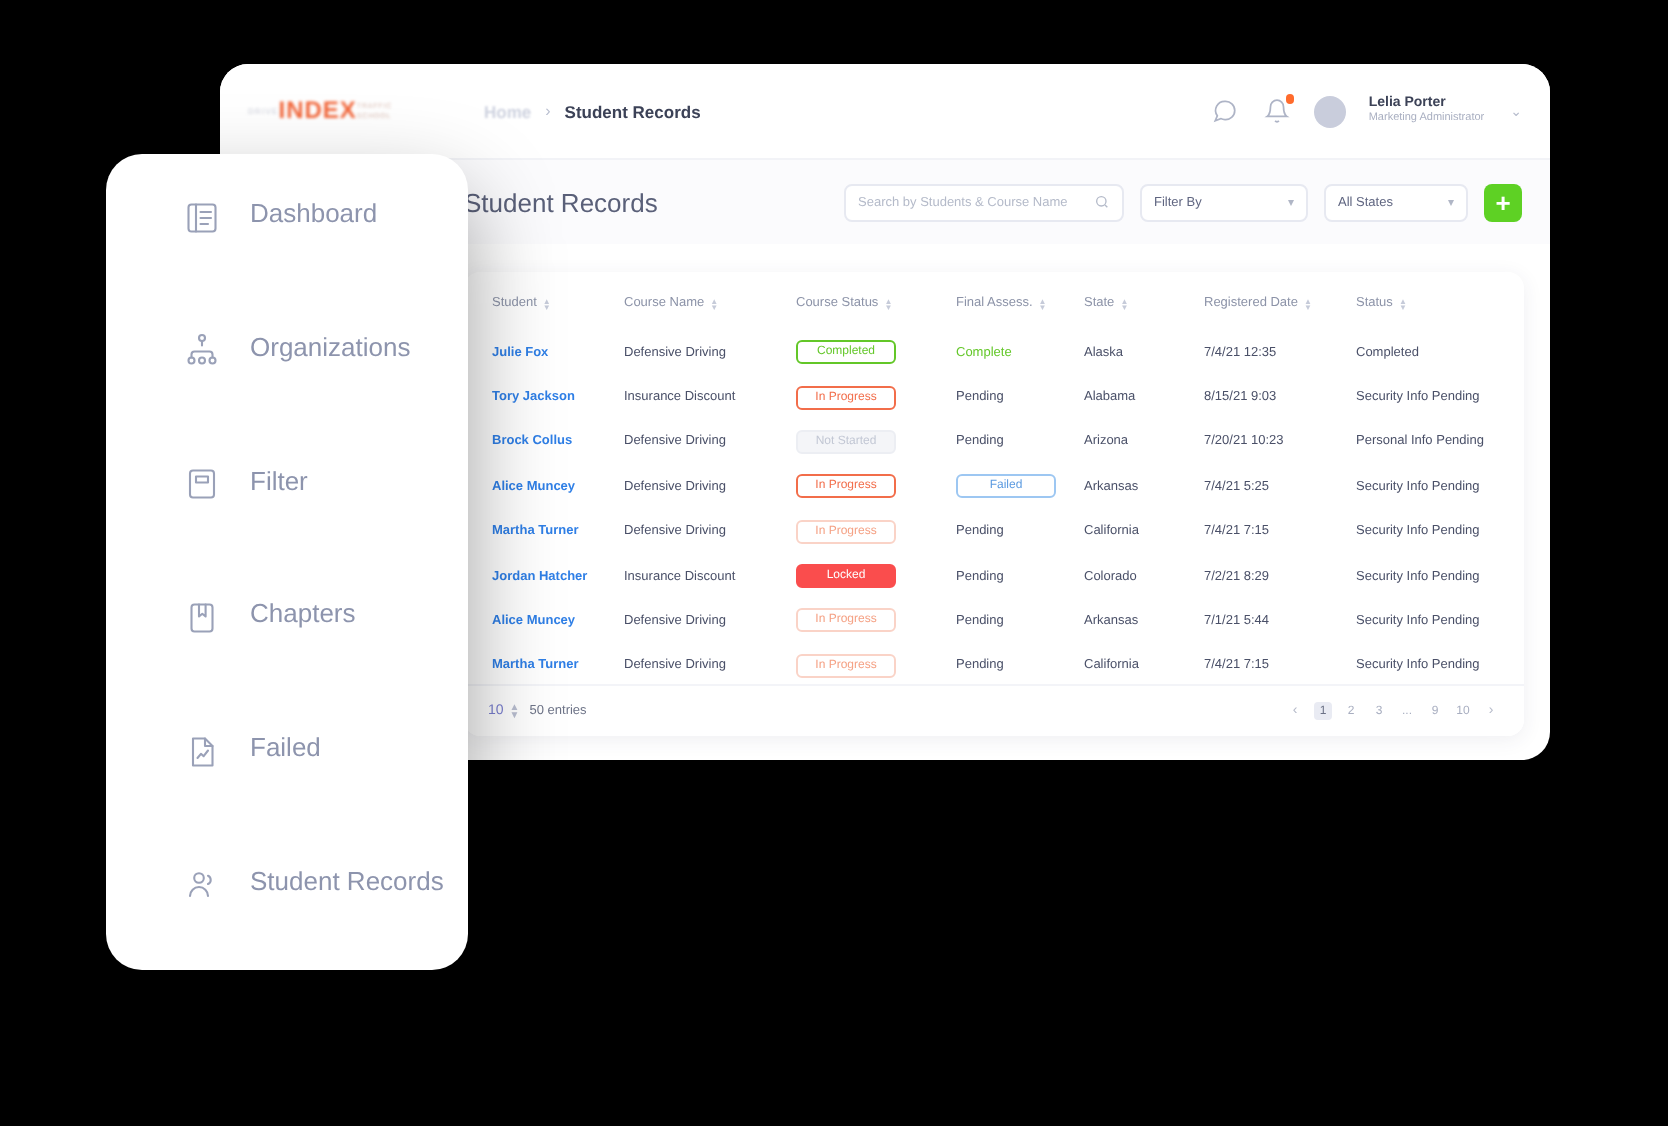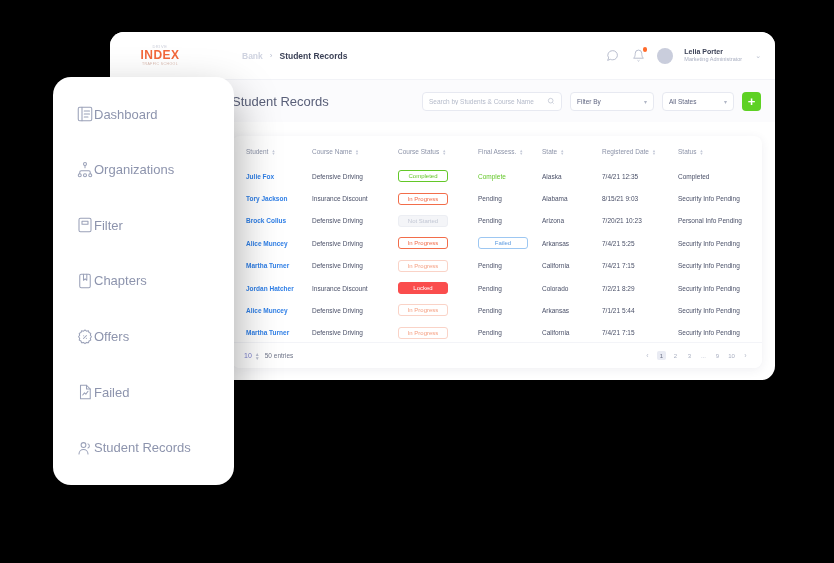--- a/index.html
+++ b/index.html
@@ -26,21 +26,21 @@
   .topbar {
     position: relative;
     height: 48px;
     background: #ffffff;
     display: flex; align-items: center;
     padding: 0 14px 0 18px;
     border-bottom: 1px solid #f2f3f7;
   }
   .logo {
     width: 64px; height: 26px;
-    display: flex; flex-direction: column;
+    display: flex; flex-direction: row;
     align-items: center; justify-content: center;
     filter: blur(0.7px);
   }
   .logo-top { font-size: 4px; letter-spacing: .6px; color: #c9ccd8; line-height: 5px; }
   .logo-main {
     font-size: 12px; font-weight: bold; letter-spacing: .5px;
     color: #f2683c; line-height: 13px;
   }
   .logo-sub { font-size: 3.5px; letter-spacing: .4px; color: #d8b9ae; line-height: 5px; }
 
@@ -199,23 +199,23 @@
     left: 53px; top: 77px;
     width: 181px; height: 408px;
     background: #ffffff;
     border-radius: 18px;
     box-shadow: 0 20px 45px rgba(0,0,0,0.38);
     padding: 22px 0;
     display: flex; flex-direction: column;
     justify-content: space-between;
   }
   .nav-item {
-    display: flex; align-items: center; 
+    display: flex; align-items: flex-start; gap: 15px;
     padding: 0 0 0 22px; height: 30px;
-    color: #8d94ad; font-size: 13px;
+    color: #8d94ad; font-size: 13px; margin-left: 16px;
   }
   .nav-ic {
     width: 19px; height: 19px; flex-shrink: 0;
     display: flex; align-items: center; justify-content: center;
     color: #9aa1b8;
   }
   .nav-ic svg { width: 18px; height: 18px; }
 </style>
 </head>
 <body>
@@ -225,21 +225,21 @@
   <div class="app-card">
 
     <div class="topbar">
       <div class="logo">
         <div class="logo-top">DRIVE</div>
         <div class="logo-main">INDEX</div>
         <div class="logo-sub">TRAFFIC SCHOOL</div>
       </div>
 
       <div class="breadcrumb">
-        <span class="crumb-muted">Bank</span>
+        <span class="crumb-muted">Home</span>
         <span class="crumb-sep">›</span>
         <span class="crumb-active">Student Records</span>
       </div>
 
       <div class="topbar-right">
         <div class="ic-btn">
           <svg viewBox="0 0 24 24" fill="none" stroke="currentColor" stroke-width="1.6">
             <path d="M21 11.5a8.4 8.4 0 0 1-9 8.4 8.9 8.9 0 0 1-4-.9L3 21l1.9-4.6A8.4 8.4 0 0 1 12 3.1a8.4 8.4 0 0 1 9 8.4z"></path>
           </svg>
         </div>
@@ -479,29 +479,20 @@
           <svg viewBox="0 0 24 24" fill="none" stroke="currentColor" stroke-width="1.4" stroke-linecap="round" stroke-linejoin="round">
             <rect x="5" y="3" width="14" height="18" rx="2"></rect>
             <path d="M10 3v8l2.2-1.8L14.4 11V3"></path>
           </svg>
         </span>
         <span>Chapters</span>
       </div>
       <div class="nav-item">
         <span class="nav-ic">
           <svg viewBox="0 0 24 24" fill="none" stroke="currentColor" stroke-width="1.4" stroke-linecap="round" stroke-linejoin="round">
-            <path d="M12 2.6l2 1.6 2.5-.5.9 2.4 2.3 1.1-.6 2.5 1.5 2-1.5 2 .6 2.5-2.3 1.1-.9 2.4-2.5-.5-2 1.6-2-1.6-2.5.5-.9-2.4-2.3-1.1.6-2.5-1.5-2 1.5-2-.6-2.5 2.3-1.1.9-2.4 2.5.5z"></path>
-            <path d="M10 14l4-4M10.2 10.2h.01M13.8 13.8h.01"></path>
-          </svg>
-        </span>
-        <span>Offers</span>
-      </div>
-      <div class="nav-item">
-        <span class="nav-ic">
-          <svg viewBox="0 0 24 24" fill="none" stroke="currentColor" stroke-width="1.4" stroke-linecap="round" stroke-linejoin="round">
             <path d="M6 3h8l5 5v13H6z"></path>
             <path d="M14 3v5h5"></path>
             <path d="M9 16l2.3-2.8 1.8 1.6L16 11"></path>
           </svg>
         </span>
         <span>Failed</span>
       </div>
       <div class="nav-item">
         <span class="nav-ic">
           <svg viewBox="0 0 24 24" fill="none" stroke="currentColor" stroke-width="1.4" stroke-linecap="round" stroke-linejoin="round">

